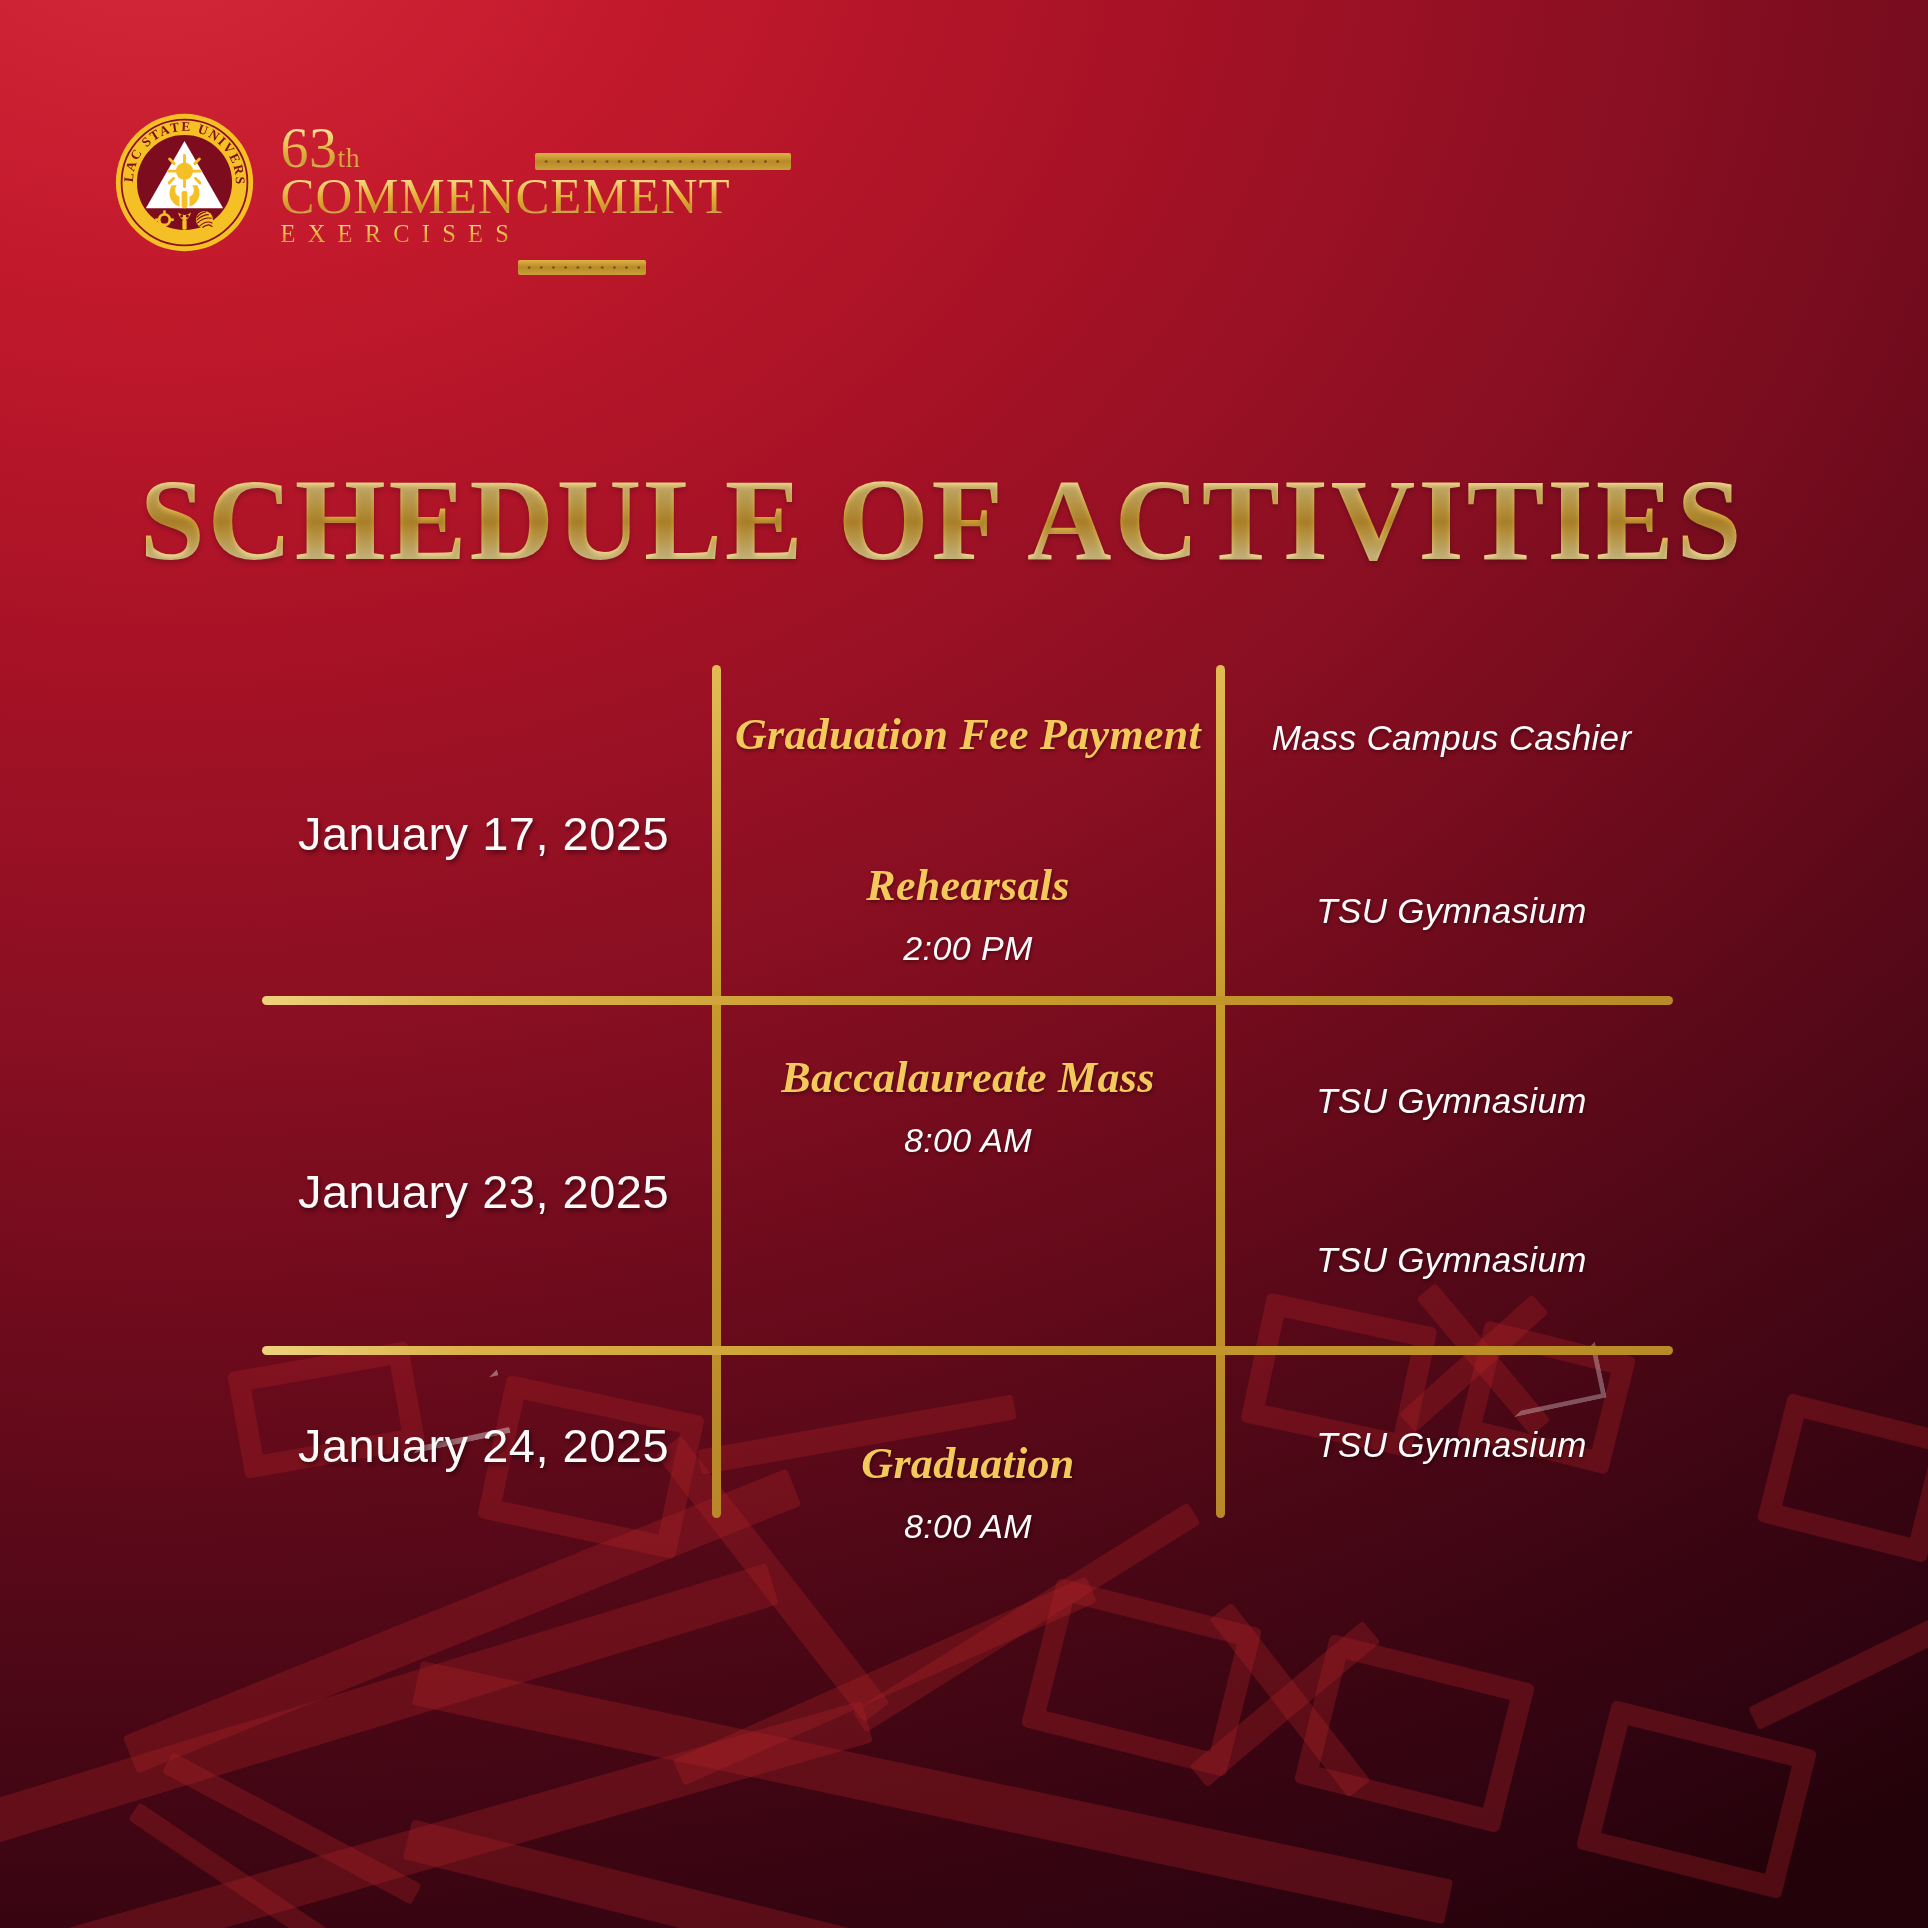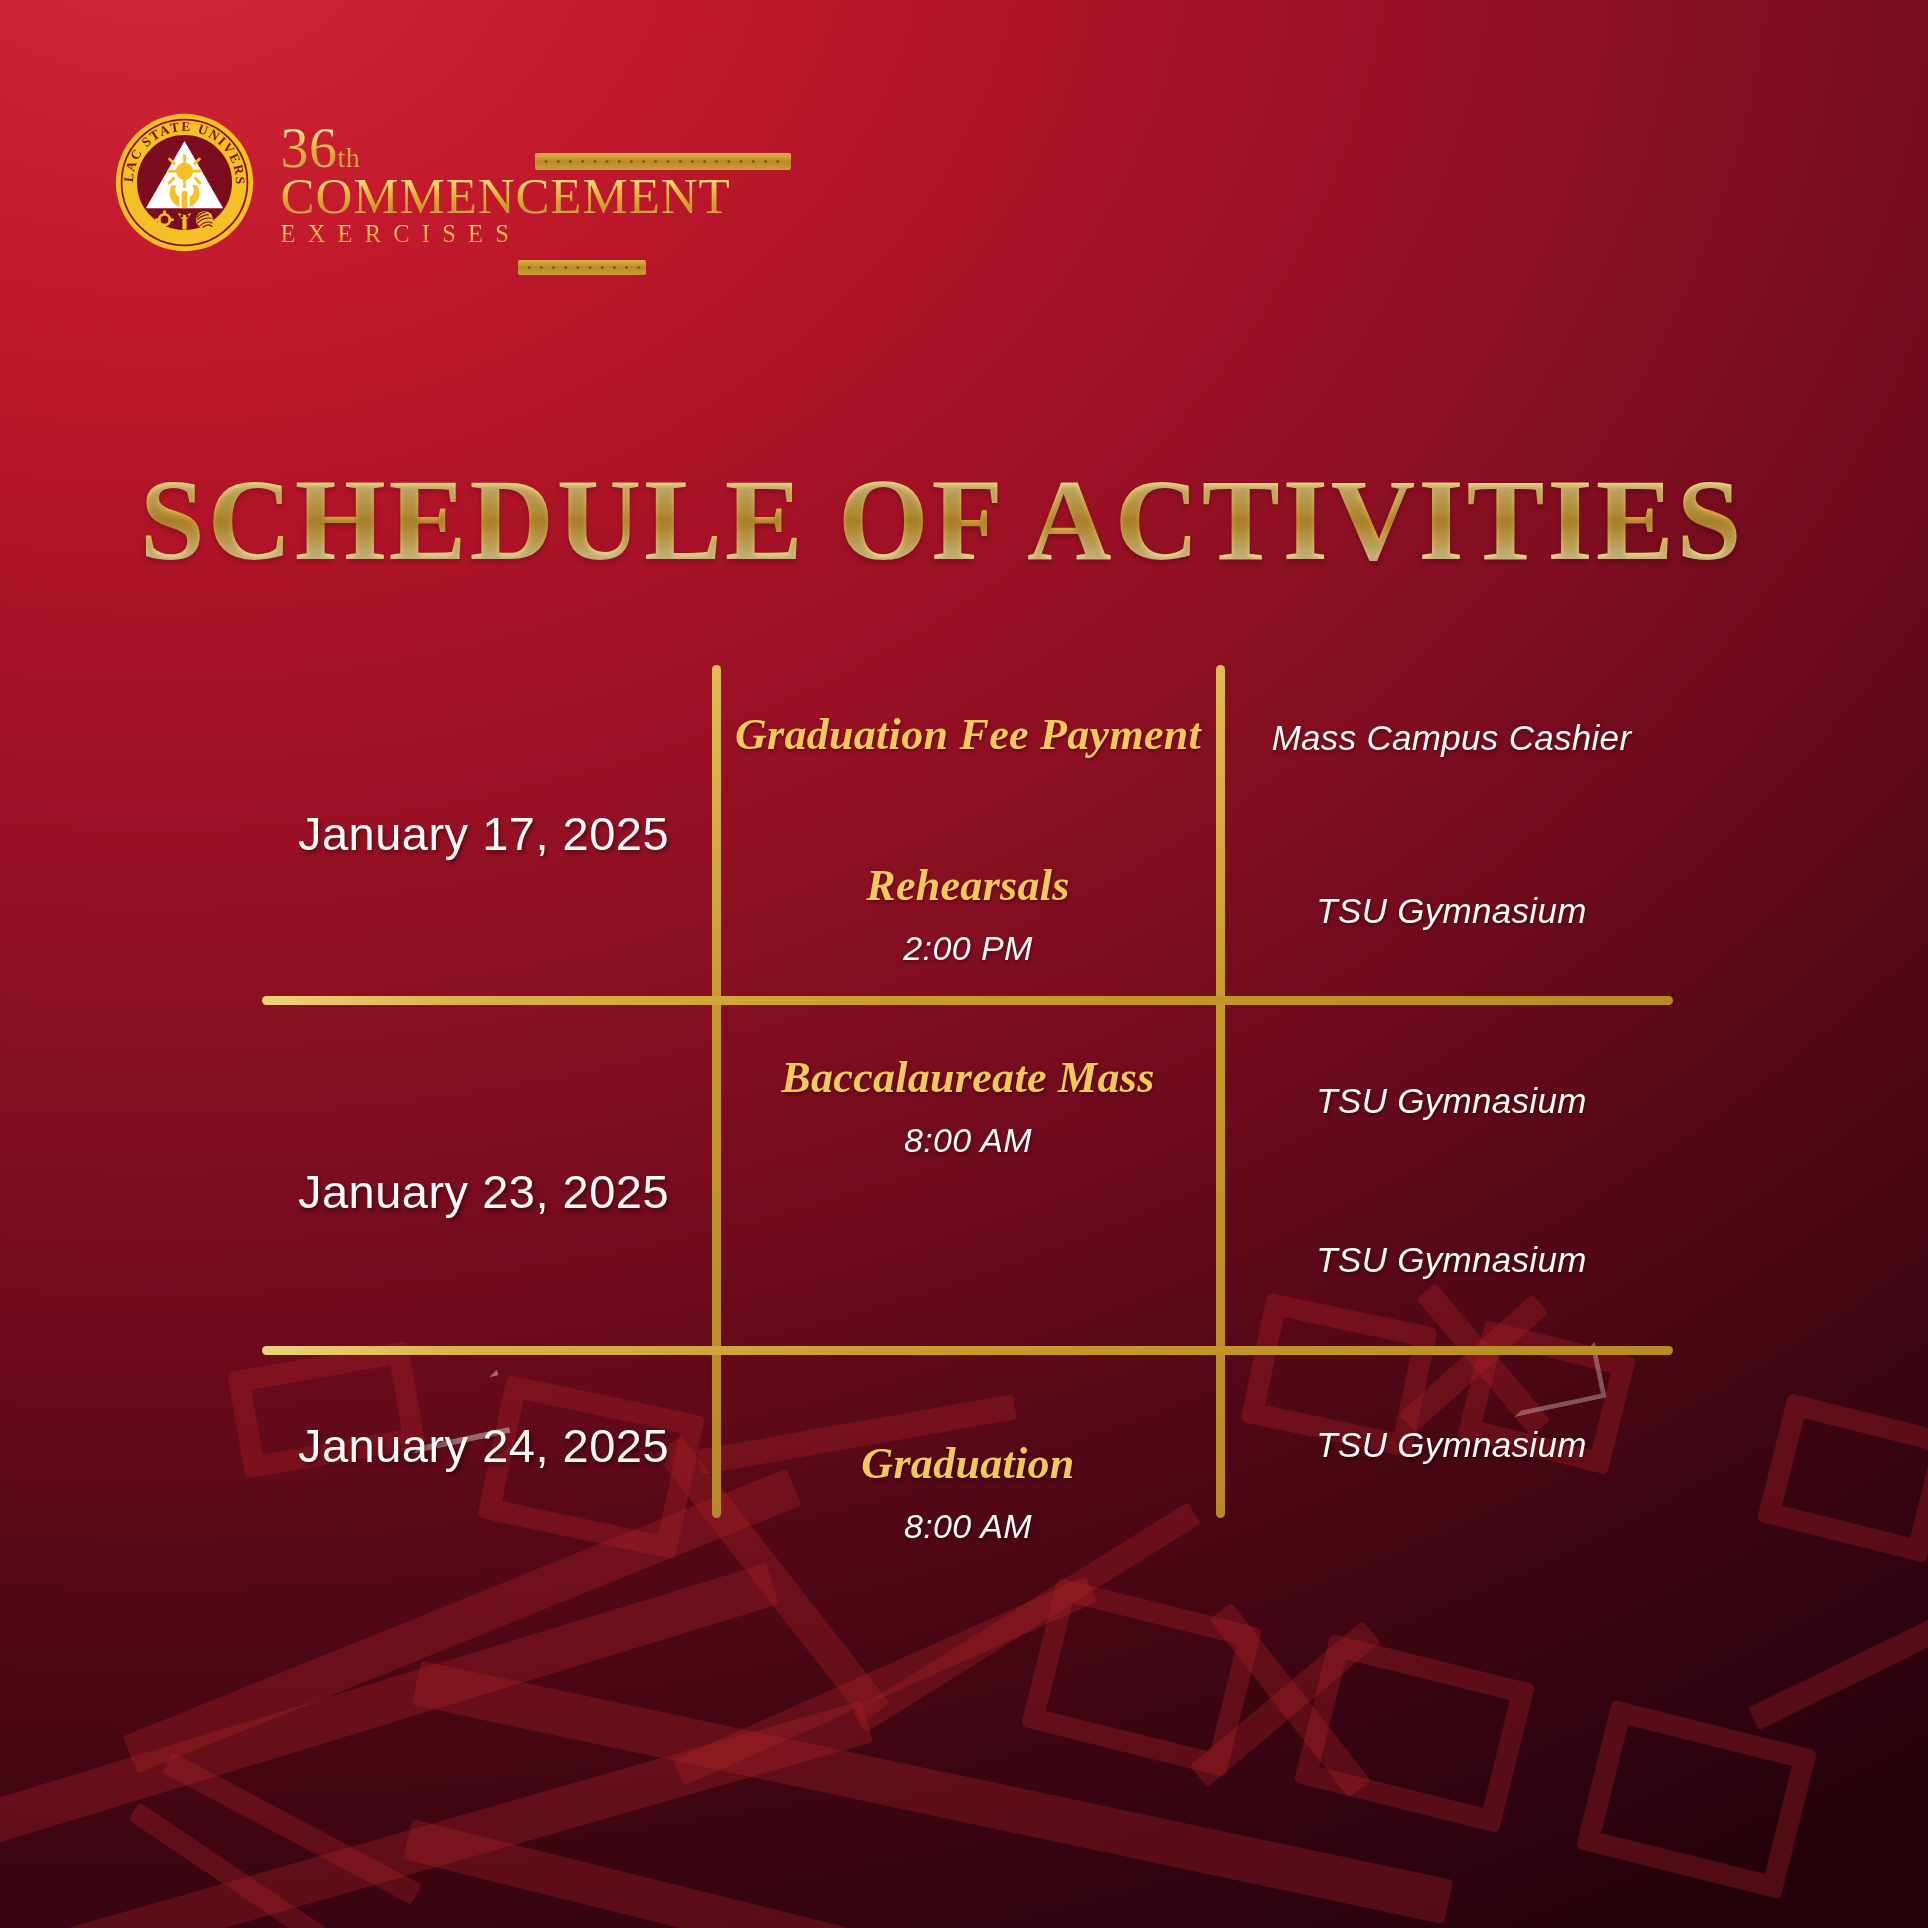--- a/index.html
+++ b/index.html
@@ -322,21 +322,21 @@
               <path d="M-3 11 q9 -7 14 -1"></path>
             </g>
           </g>
         </g>
       </svg>
     </div>
 
     <div class="brandblock">
       <div class="ornbar top"></div>
       <div class="ornbar bot"></div>
-      <div class="brand-36"><span>36</span><span class="th">th</span></div>
+      <div class="brand-36"><span>63</span><span class="th">th</span></div>
       <div class="brand-comm">COMMENCEMENT</div>
       <div class="brand-ex">EXERCISES</div>
     </div>
   </div>
 
   <div class="title">SCHEDULE OF ACTIVITIES</div>
 
   <div class="grid">
     <div class="vline v1"></div>
     <div class="vline v2"></div>

